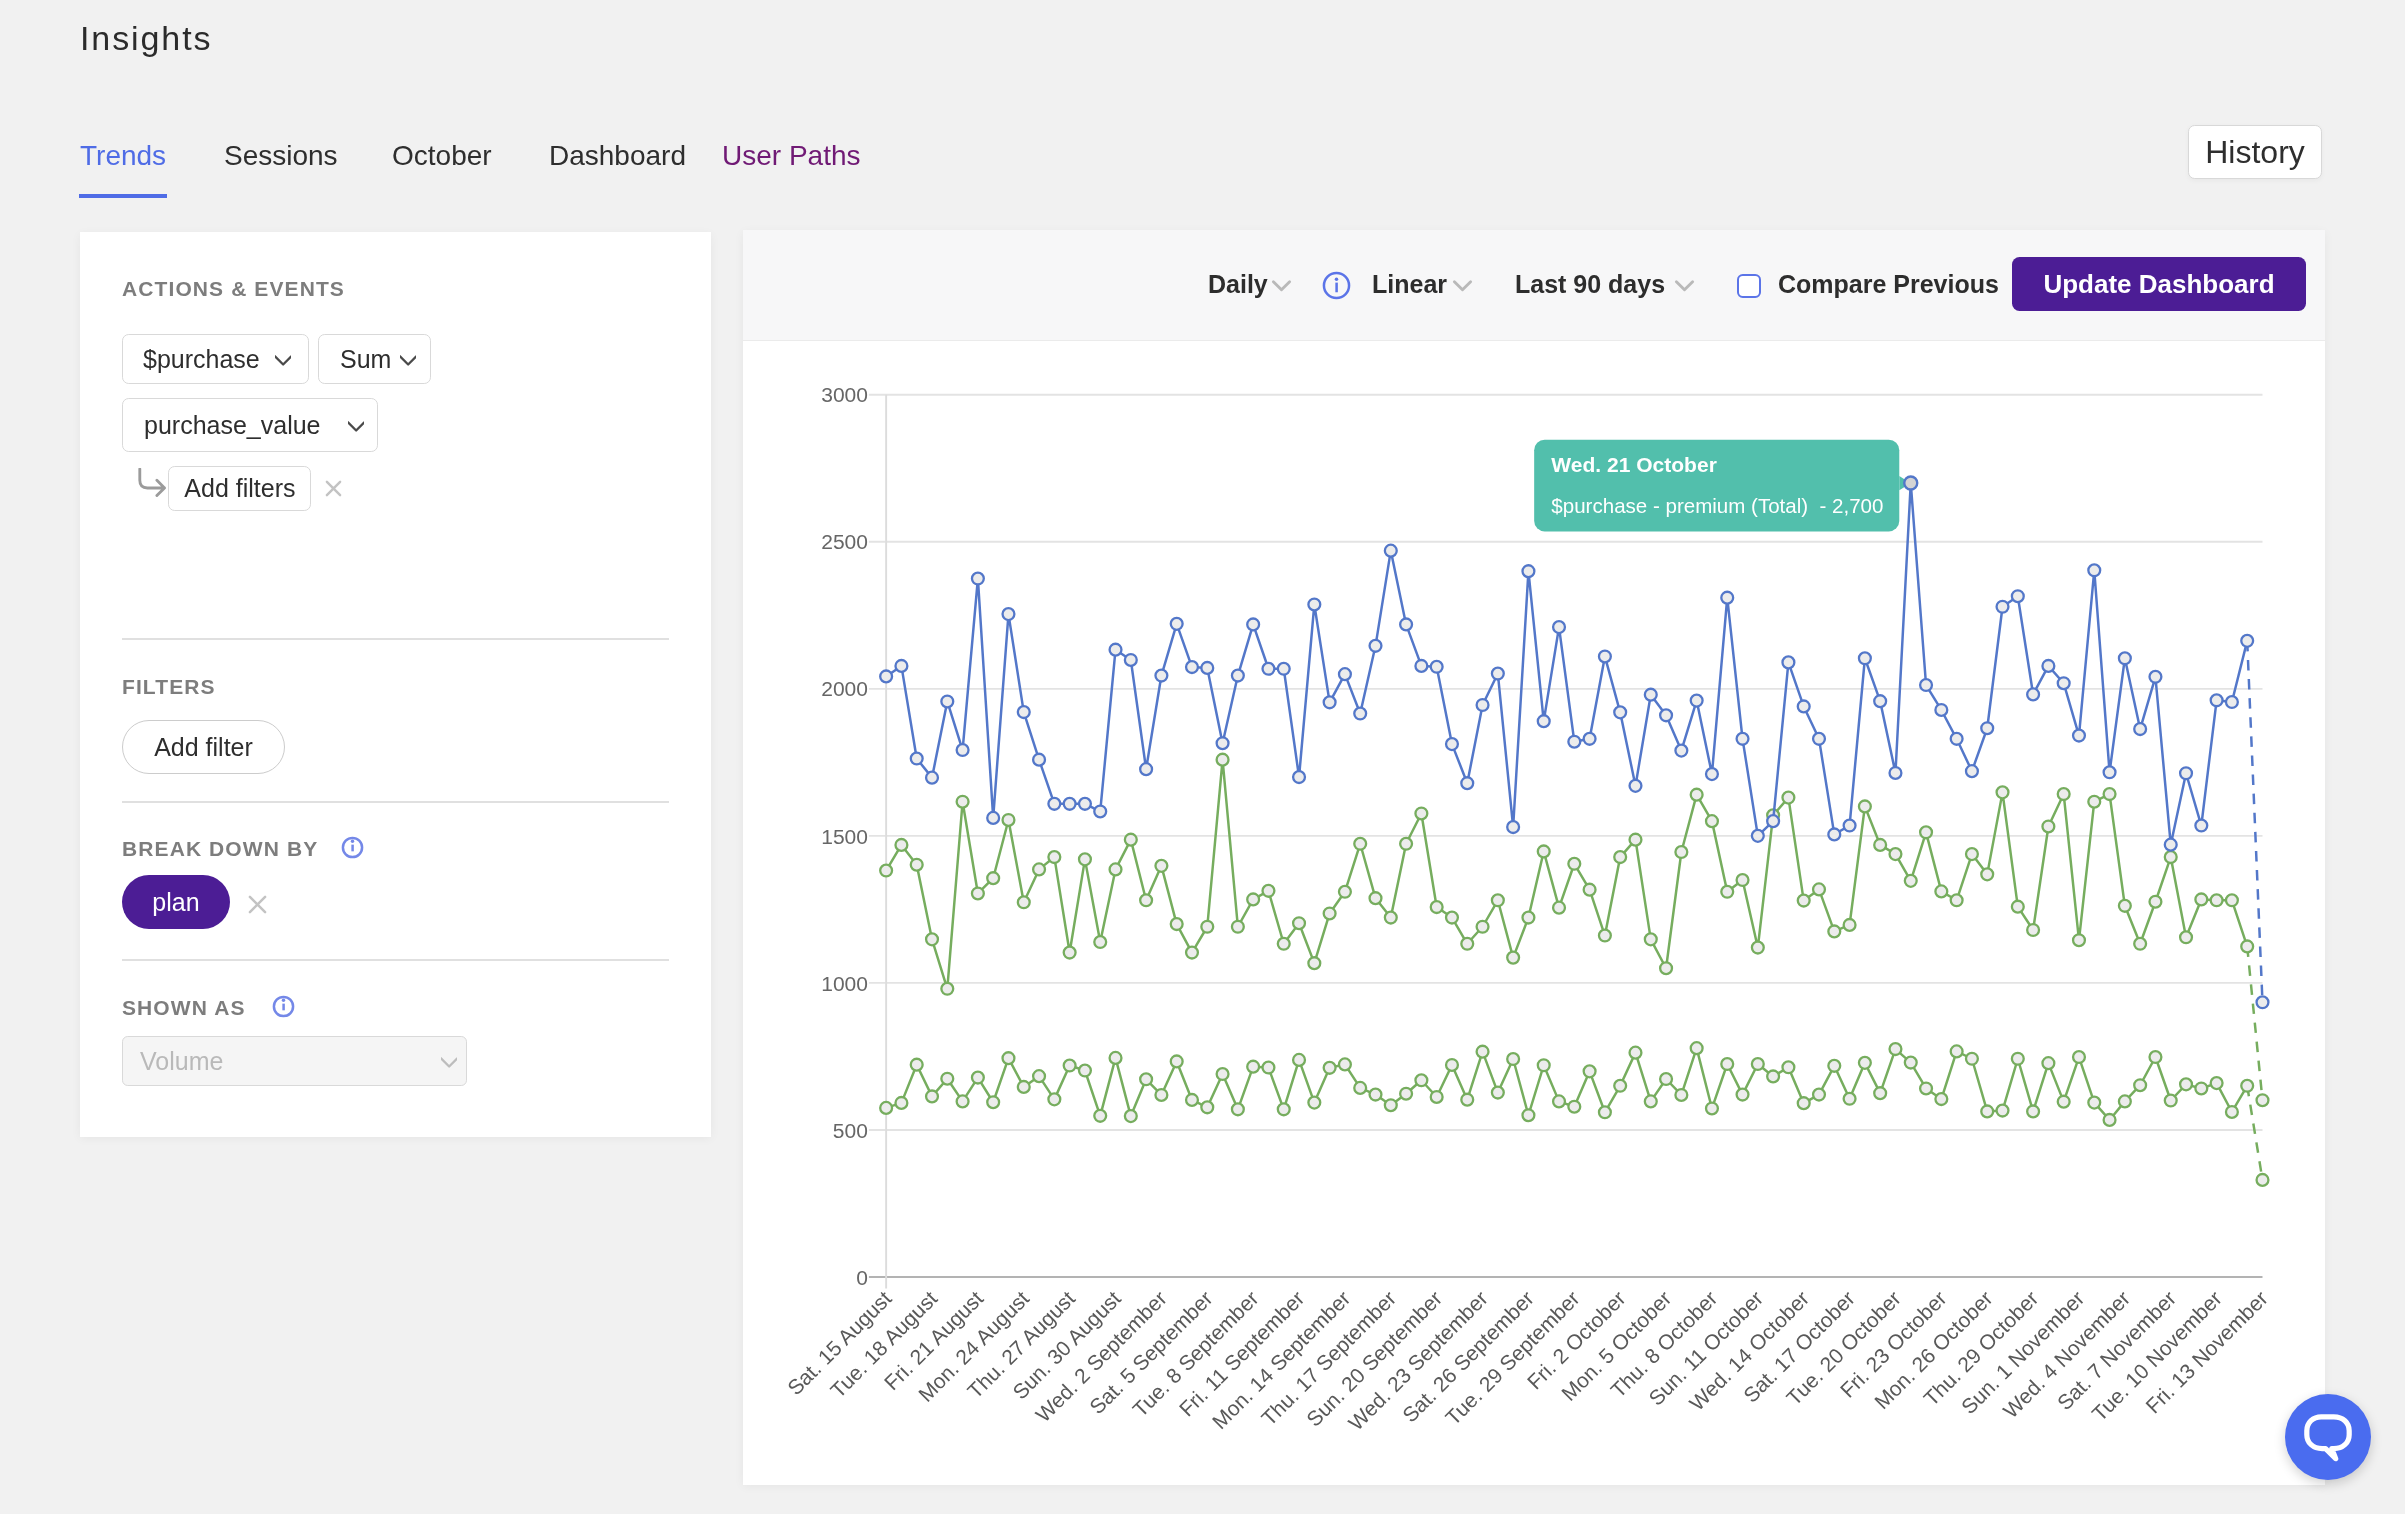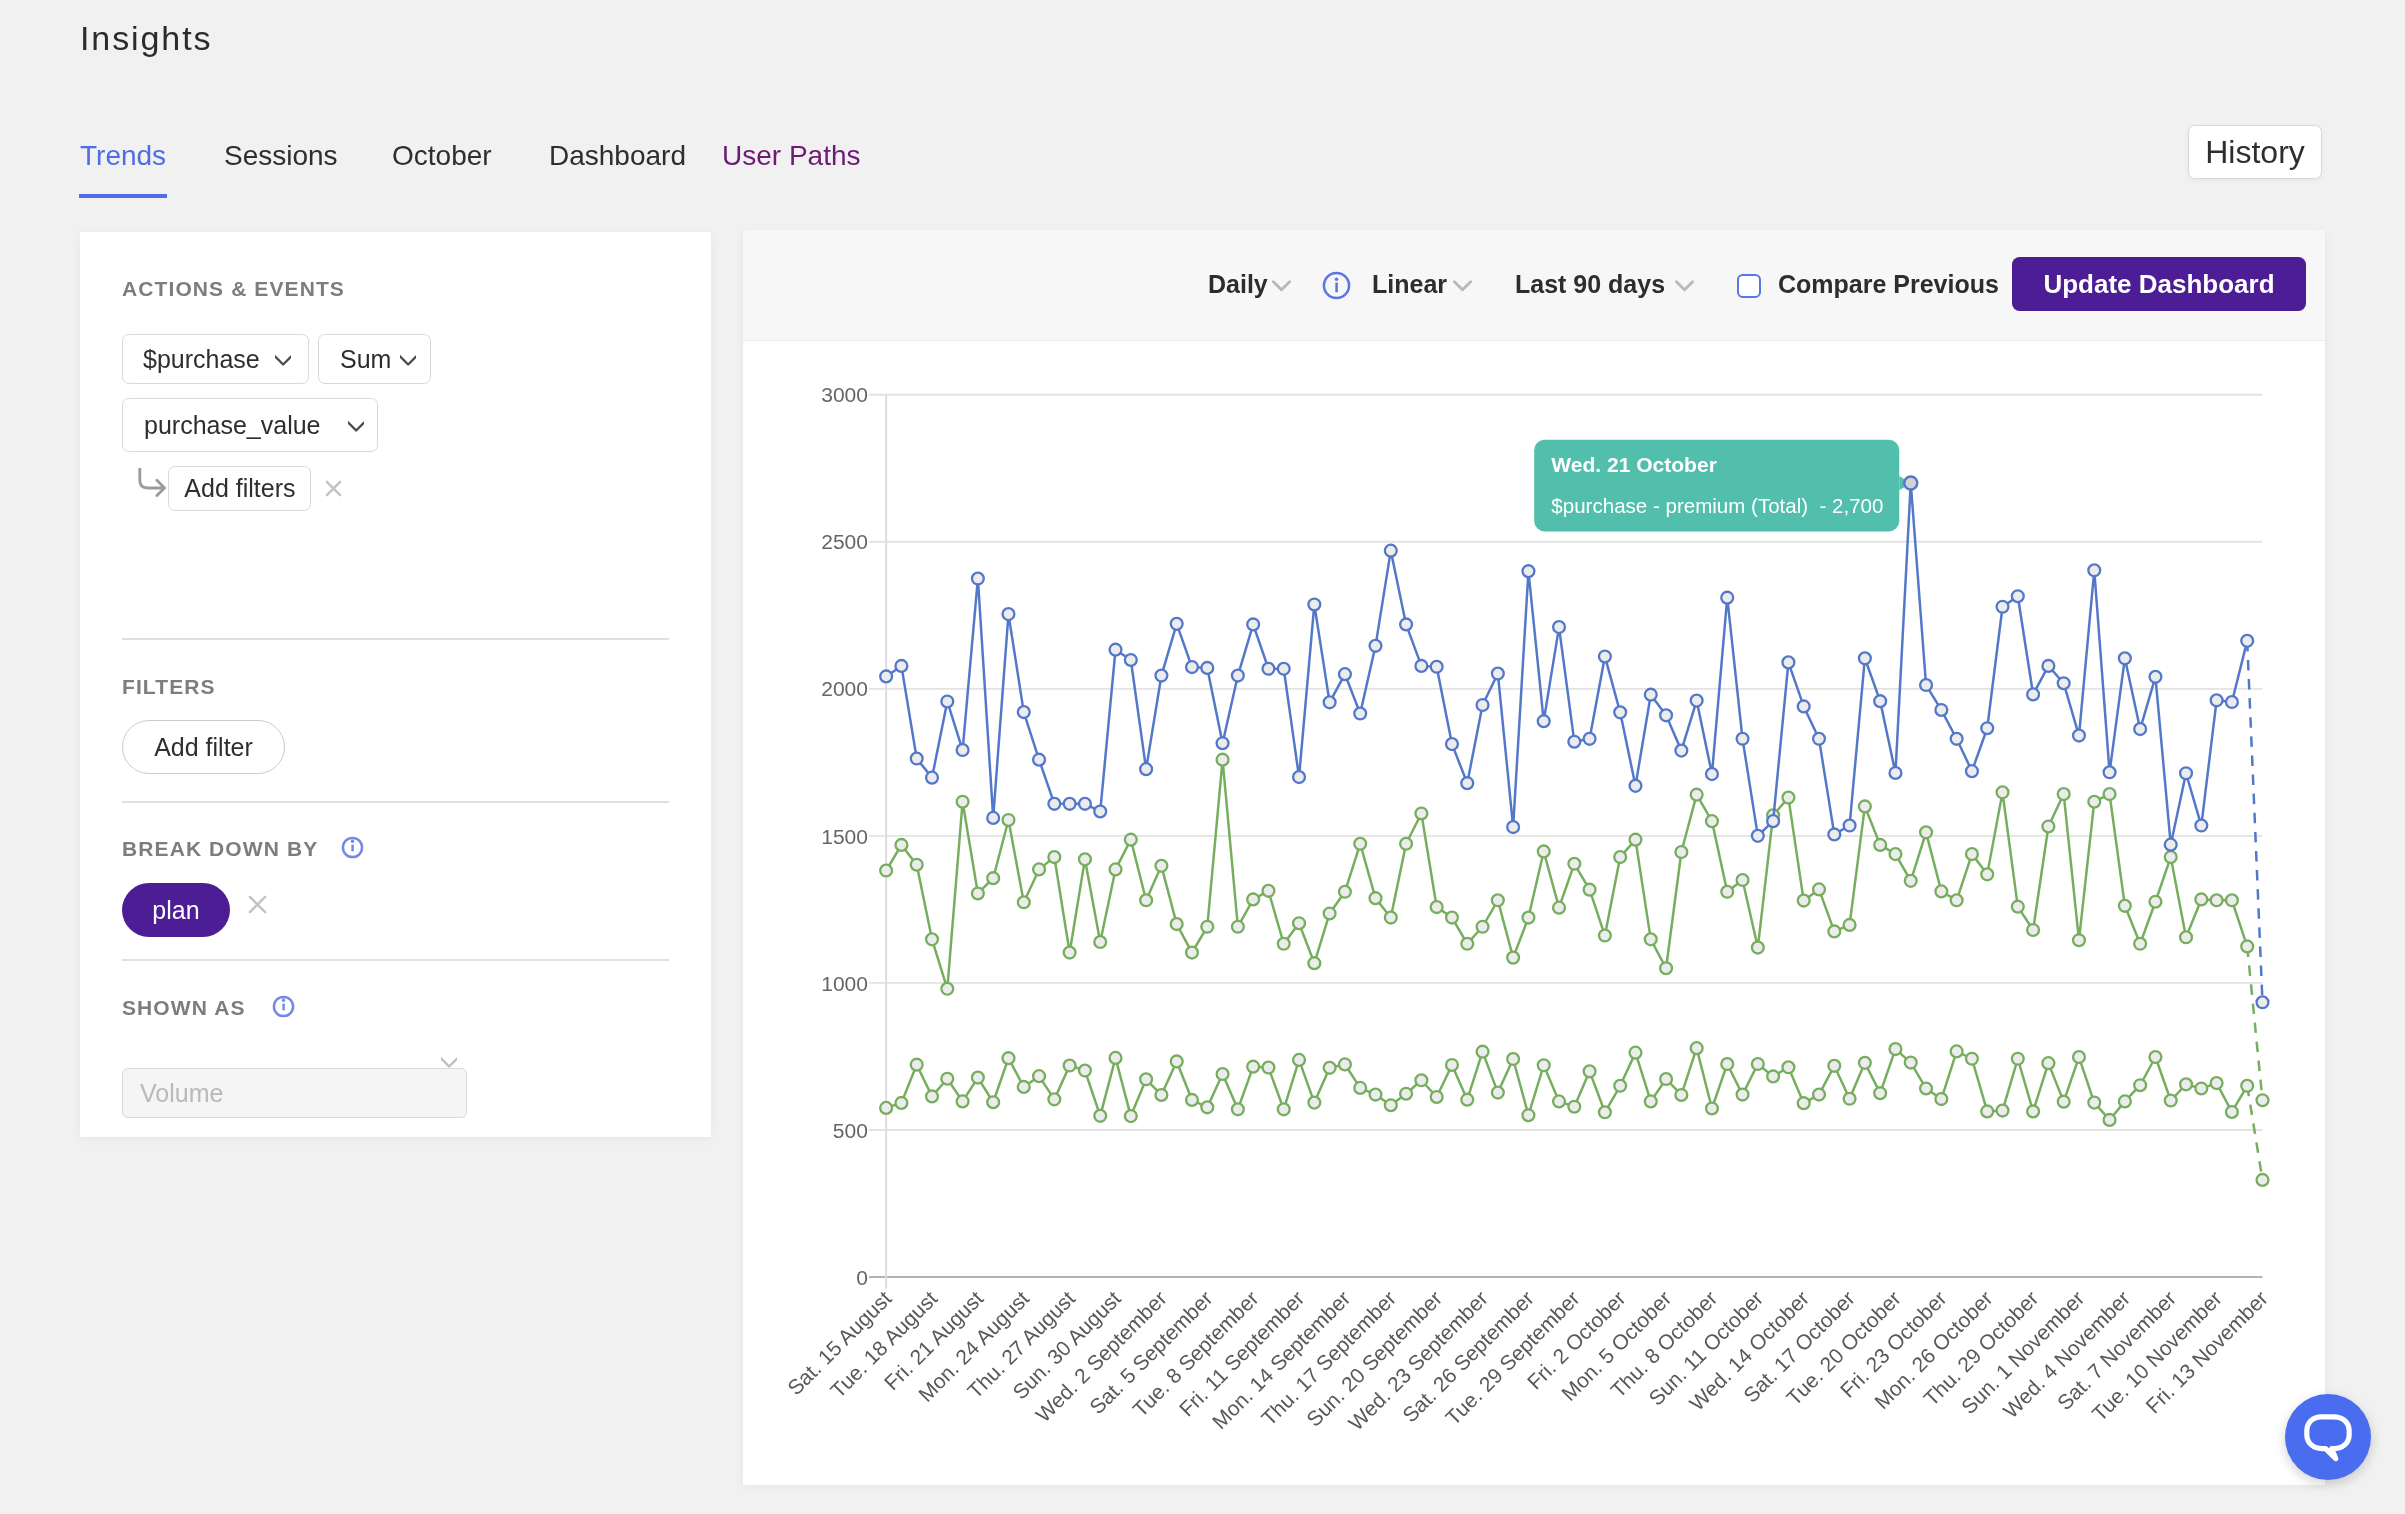--- a/index.html
+++ b/index.html
@@ -27,24 +27,24 @@
   <div class="abs seclabel" style="left:42px;top:45px;">ACTIONS &amp; EVENTS</div>
   <div class="ctl" style="left:42px;top:102px;width:187px;height:50px;padding-left:20px;">$purchase</div>
   <div class="ctl" style="left:238px;top:102px;width:113px;height:50px;padding-left:21px;">Sum</div>
   <div class="ctl" style="left:42px;top:166px;width:256px;height:54px;padding-left:21px;">purchase_value</div>
   <div class="ctl" style="left:88px;top:234px;width:143px;height:45px;padding-left:15.3px;font-size:25px;">Add filters</div>
   <div class="divider" style="top:406px;"></div>
   <div class="abs seclabel" style="left:42px;top:443px;">FILTERS</div>
   <div class="ctl" style="left:42px;top:488px;width:163px;height:54px;border-radius:27px;border-color:#cccccc;justify-content:center;">Add filter</div>
   <div class="divider" style="top:569px;"></div>
   <div class="abs seclabel" style="left:42px;top:605px;">BREAK DOWN BY</div>
-  <div class="btn-indigo" style="left:42px;top:643px;width:108px;height:54px;border-radius:27px;font-size:25px;margin-top:8px;">plan</div>
+  <div class="btn-indigo" style="left:42px;top:643px;width:108px;height:54px;border-radius:27px;font-size:25px;">plan</div>
   <div class="divider" style="top:727px;"></div>
   <div class="abs seclabel" style="left:42px;top:764px;">SHOWN AS</div>
-  <div class="ctl" style="left:42px;top:804px;width:345px;height:50px;background:#f5f5f5;color:#b9b9b9;padding-left:17px;border-radius:5.7px;margin-top:32px;">Volume</div>
+  <div class="ctl" style="left:42px;top:804px;width:345px;height:50px;background:#f5f5f5;color:#b9b9b9;padding-left:17px;border-radius:5.7px;">Volume</div>
 </div>
 
 <div class="card" style="left:743px;top:230px;width:1582px;height:1255px;">
   <div class="abs" style="left:0;top:0;width:1582px;height:111px;background:#f7f7f8;border-bottom:1.9px solid #ebebeb;"></div>
 </div>
 
 <div class="tbtext" style="left:1208px;top:270px;">Daily</div>
 <div class="tbtext" style="left:1372px;top:270px;">Linear</div>
 <div class="tbtext" style="left:1515px;top:270px;">Last 90 days</div>
 <div class="abs" style="left:1737px;top:274px;width:24px;height:24px;border:2.9px solid #5b74e8;border-radius:5.7px;background:#fff;"></div>

